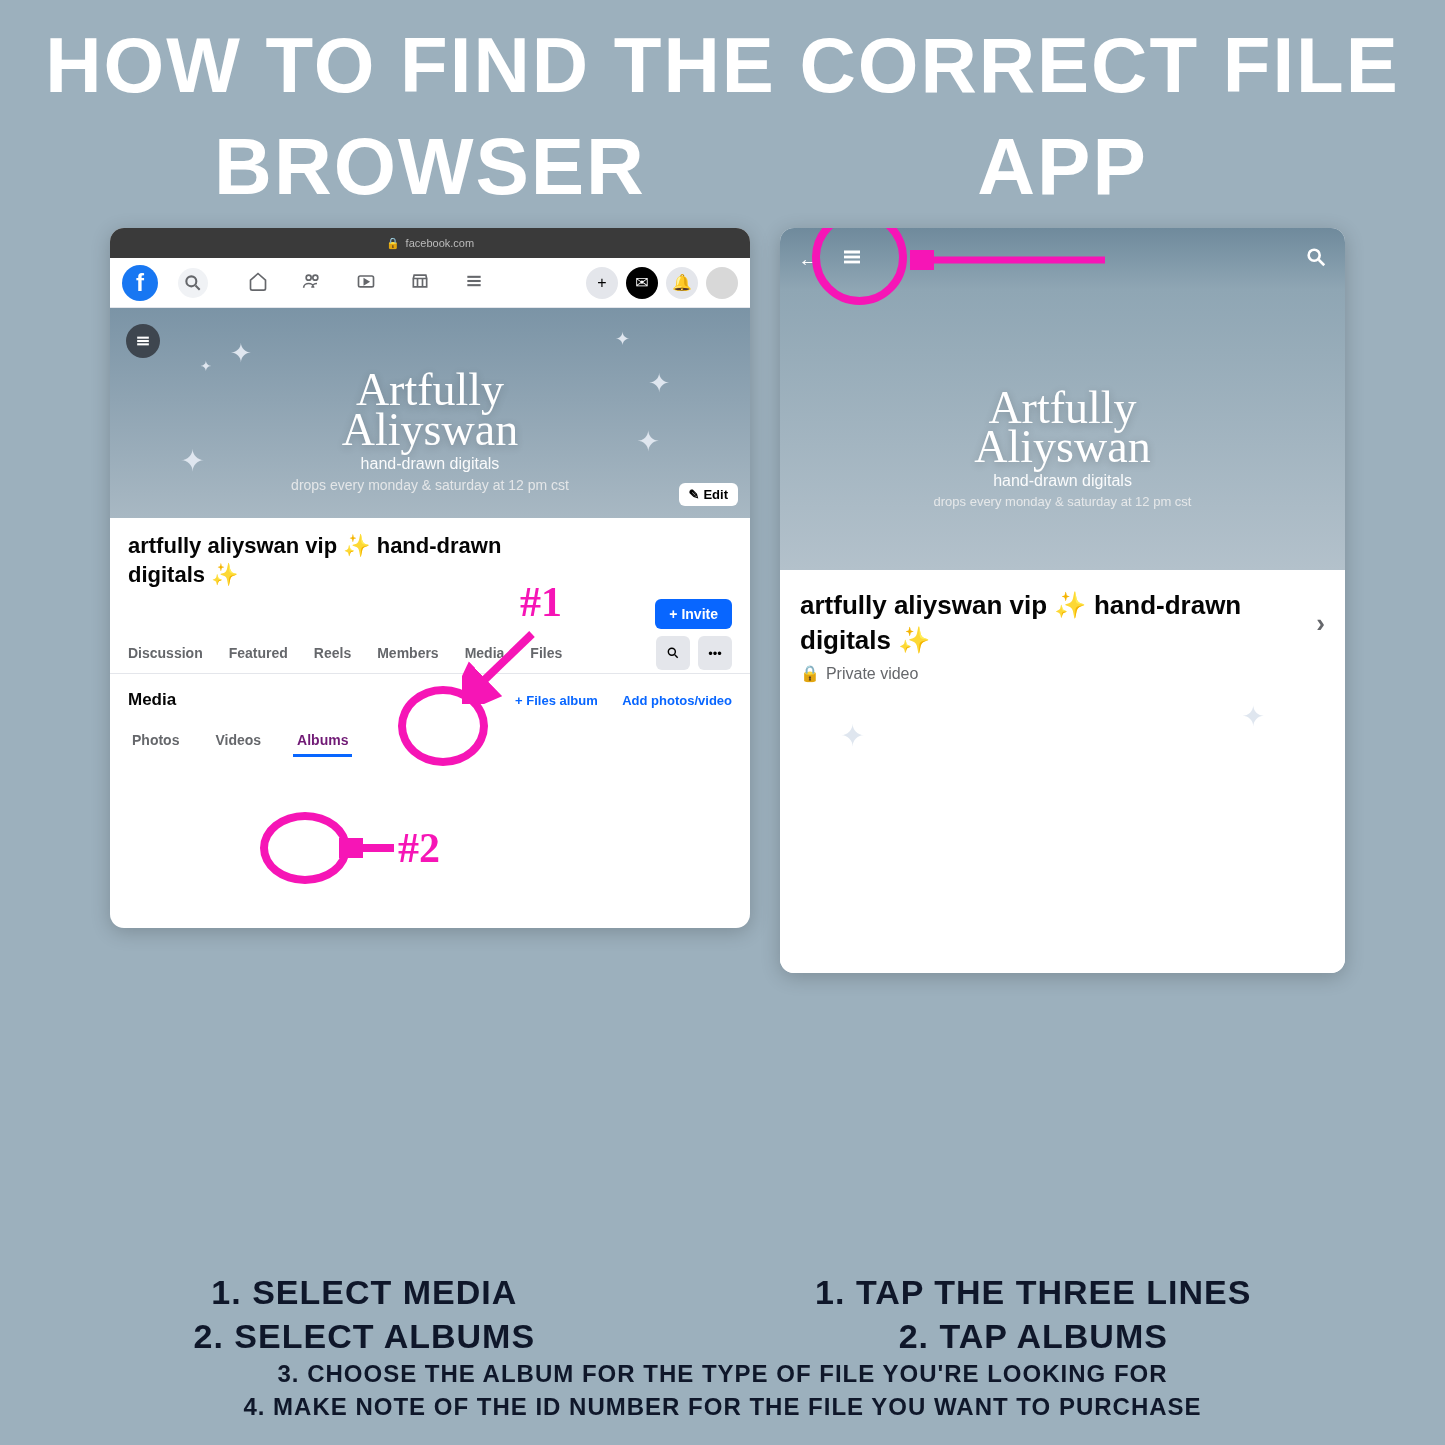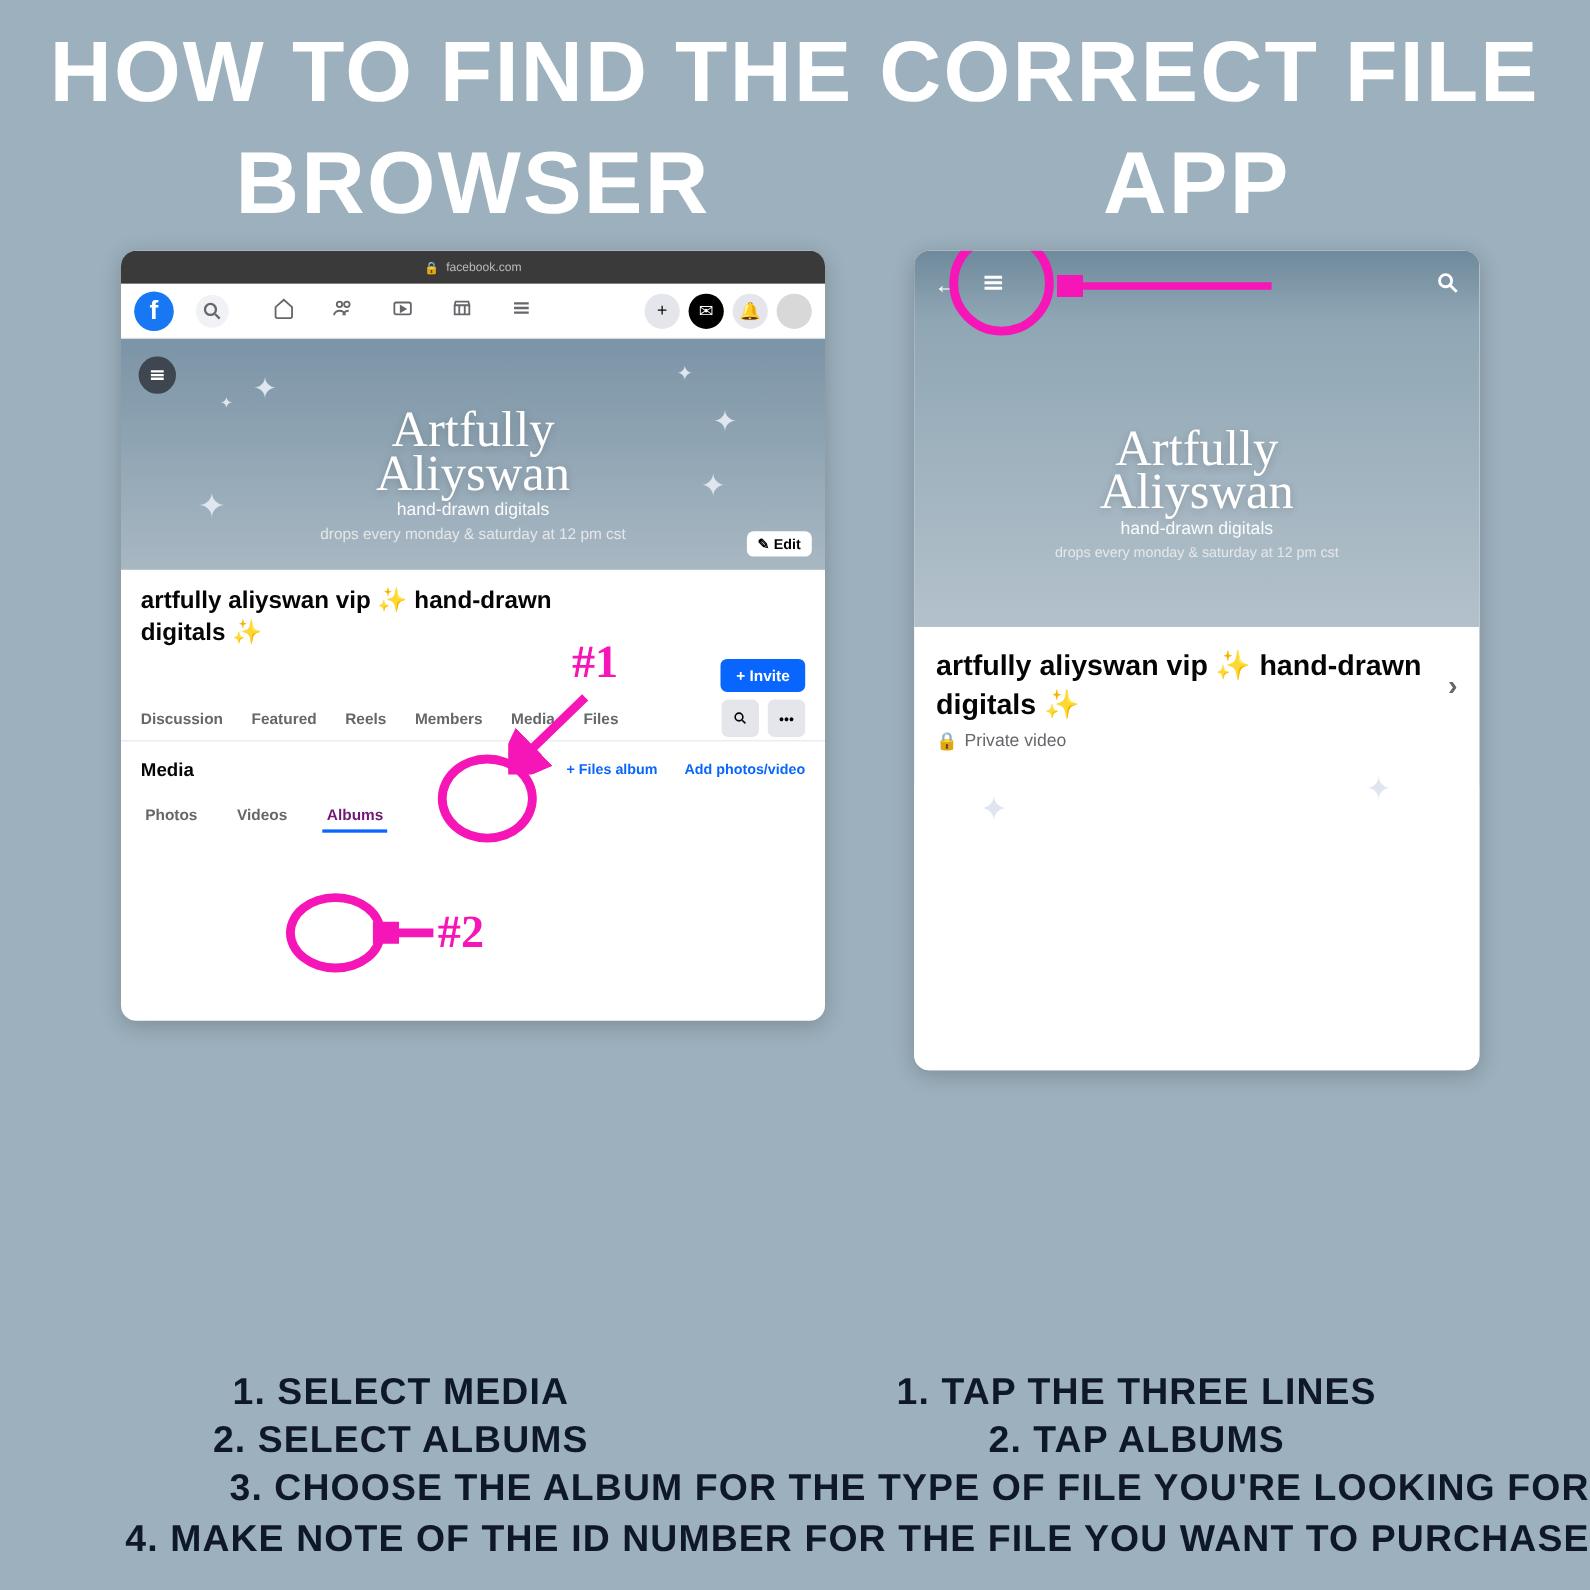--- a/index.html
+++ b/index.html
@@ -21,21 +21,21 @@
       font-family: 'Arial Black', 'Helvetica Neue', sans-serif;
       text-transform: uppercase;
     }
     .columns {
       display: flex;
       justify-content: space-between;
       padding: 10px 40px 0;
     }
     .col { display: flex; flex-direction: column; align-items: center; }
     .col-left { width: 640px; margin-left: 70px; }
-    .col-right { width: 514px; margin-right: 60px; }
+    .col-right { width: 565px; margin-right: 60px; }
     .col-heading {
       color: #fff;
       font-size: 80px;
       font-weight: 900;
       letter-spacing: 2px;
       margin-bottom: 15px;
       font-family: 'Arial Black', 'Helvetica Neue', sans-serif;
       text-transform: uppercase;
     }
     .screenshot {
@@ -162,21 +162,21 @@
     
     .instructions {
       position: absolute; bottom: 22px; left: 0; right: 0;
       color: #0f172a; text-align: center;
       font-family: 'Arial Black', 'Helvetica Neue', sans-serif;
       text-transform: uppercase;
       font-weight: 900;
     }
     .inst-cols { display: flex; justify-content: center; gap: 280px; }
     .inst-col div { font-size: 34px; letter-spacing: 1px; line-height: 1.3; }
-    .inst-shared div { font-size: 34px; letter-spacing: 1px; line-height: 1.35; text-align: right; }
+    .inst-shared div { font-size: 24px; letter-spacing: 1px; line-height: 1.35; }
     .sparkles { position: absolute; width: 100%; height: 100%; pointer-events: none; }
     .spark { position: absolute; color: #dfe6ef; font-size: 26px; }
     svg.icon { width: 20px; height: 20px; }
   </style>
 </head>
 <body>
 
 <div class="main-title">HOW TO FIND THE CORRECT FILE</div>
 
 <div class="columns">

